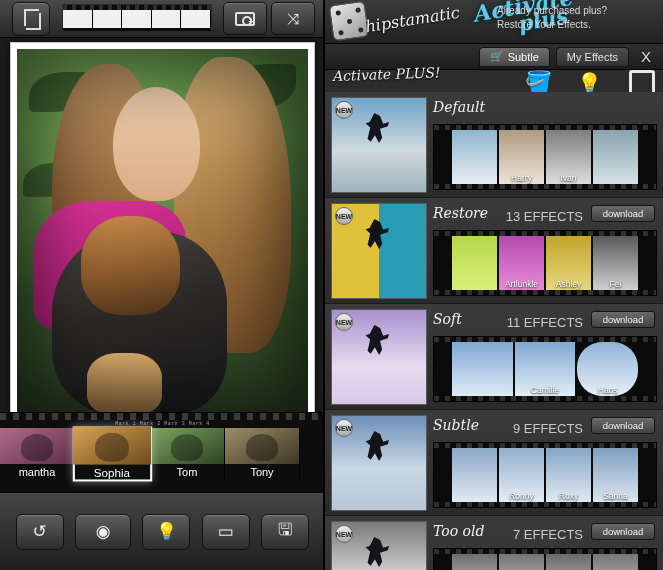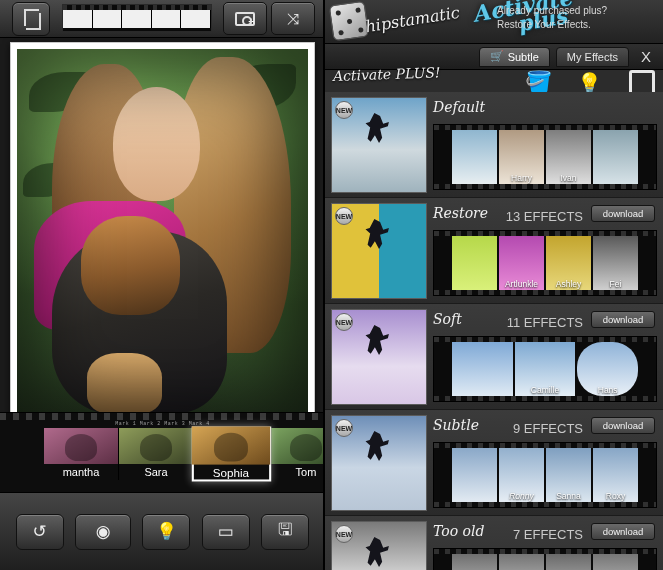--- a/index.html
+++ b/index.html
@@ -171,21 +171,20 @@
   .preset-labels-top {
     height: 8px; width: 100%;
     display: flex; align-items: center;
     font-size: 5px; color: #9a9a9a; letter-spacing: .5px;
     padding: 0 4px; justify-content: space-around;
     font-family: "Liberation Mono", monospace;
   }
   .presets {
     display: flex; height: 52px; align-items: flex-start;
     position: relative;
-    margin-left: 44px;
   }
   .preset {
     width: 75px; flex: 0 0 75px;
     position: relative;
     border-right: 1px solid #000;
   }
   .preset .thumb {
     height: 36px; width: 100%;
     background: linear-gradient(150deg,#6f8f4e,#3c4f2b);
     position: relative; overflow: hidden;
@@ -478,24 +477,20 @@
     <div class="preset-strip">
       <div class="preset-sprockets"></div>
       <div class="preset-labels-top">
         <span>Mark 1   Mark 2   Mark 3   Mark 4</span>
       </div>
       <div class="presets">
         <div class="preset p1">
           <div class="thumb"></div>
           <div class="name">mantha</div>
         </div>
-        <div class="preset p2">
-          <div class="thumb"></div>
-          <div class="name">Sara</div>
-        </div>
         <div class="preset p3 selected">
           <div class="thumb"></div>
           <div class="name">Sophia</div>
         </div>
         <div class="preset p4">
           <div class="thumb"></div>
           <div class="name">Tom</div>
         </div>
         <div class="preset p5">
           <div class="thumb"></div>
@@ -663,25 +658,25 @@
           <div class="mini-film">
             <div class="sp top"></div>
               <div class="sp bot"></div>
             <div class="mf-frames">
               <div class="mf-frame" style="background:linear-gradient(180deg,#8aa8c8,#e2eaf2);">
                 <div class="lbl"></div>
               </div>
               <div class="mf-frame" style="background:linear-gradient(180deg,#93b0cd,#e6edf4);font-style:italic;">
                 <div class="lbl">Ronny</div>
               </div>
+              <div class="mf-frame" style="background:linear-gradient(180deg,#87a6c6,#e0e9f1);">
+                <div class="lbl">Roxy</div>
+              </div>
               <div class="mf-frame" style="background:linear-gradient(180deg,#7f9fc0,#dbe6ef);">
                 <div class="lbl">Sanna</div>
-              </div>
-              <div class="mf-frame" style="background:linear-gradient(180deg,#87a6c6,#e0e9f1);">
-                <div class="lbl">Roxy</div>
               </div>
             </div>
           </div>
         </div>
       </div>
 
       <div class="pack">
         <div class="pack-preview" style="background:linear-gradient(180deg,#7a7a7a,#d0d0d0 55%,#b4b4b4);">
           <div class="pack-badge">NEW</div>
           <div class="surfer"></div>

